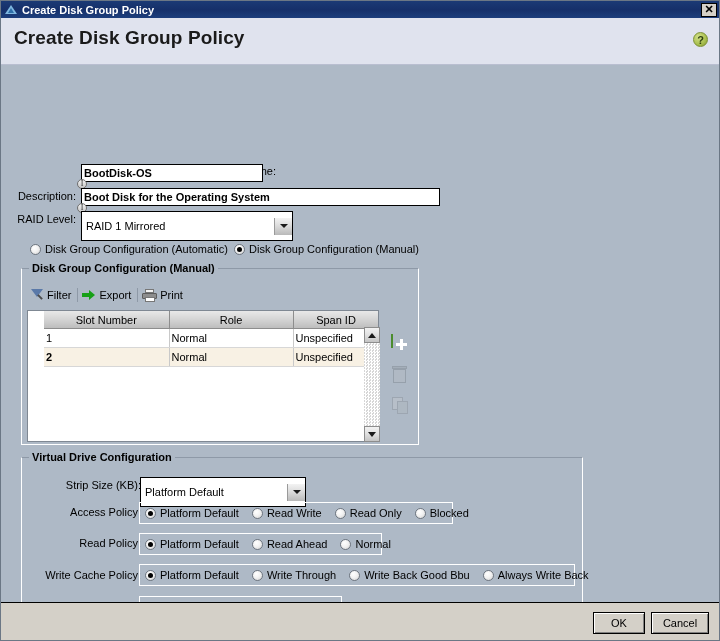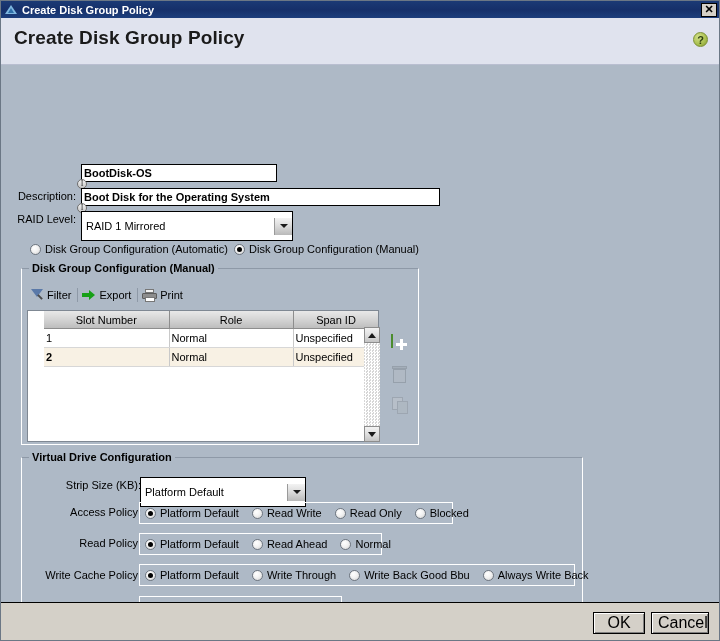--- a/index.html
+++ b/index.html
@@ -405,21 +405,21 @@
     box-sizing: border-box;
   }
   .btn {
     position: absolute;
     top: 9px;
     height: 22px;
     background: #d4d0c8;
     border: 1px solid #000;
     box-shadow: inset 1px 1px 0 #ffffff, inset -1px -1px 0 #808080;
     font-family: "Liberation Sans", sans-serif;
-    font-size: 16px;
+    font-size: 11px;
     color: #000;
     cursor: pointer;
     box-sizing: border-box;
   }
 
   
   .ico-filter { width: 14px; height: 14px; position: relative; }
   .ico-filter .fn {
     position: absolute; left: 1px; top: 1px;
     width: 0; height: 0;
@@ -475,21 +475,21 @@
   <div class="header">
     <div class="header-title">Create Disk Group Policy</div>
     <div class="help-icon">?</div>
   </div>
 
   <div class="body-area">
 
     <div class="frow" style="left:15px; top:100px; width:260px; justify-content:flex-end;">
       <span class="flabel">Name:</span>
     </div>
-    <input class="tfield" style="left: 80px; top: 99px; width: 196px; position: absolute;" value="BootDisk-OS">
+    <input class="tfield" style="left: 80px; top: 99px; width: 182px; position: absolute;" value="BootDisk-OS">
     <div class="infodot" style="left:76px; top:114px;">I</div>
 
     <div class="frow" style="left:0px; top:125px; width:75px; justify-content:flex-end;">
       <span class="flabel">Description:</span>
     </div>
     <input class="tfield" style="left: 80px; top: 123px; width: 359px; position: absolute;" value="Boot Disk for the Operating System">
     <div class="infodot" style="left:76px; top:138px;">I</div>
 
     <div class="frow" style="left:0px; top:148px; width:75px; justify-content:flex-end;">
       <span class="flabel">RAID Level:</span>

